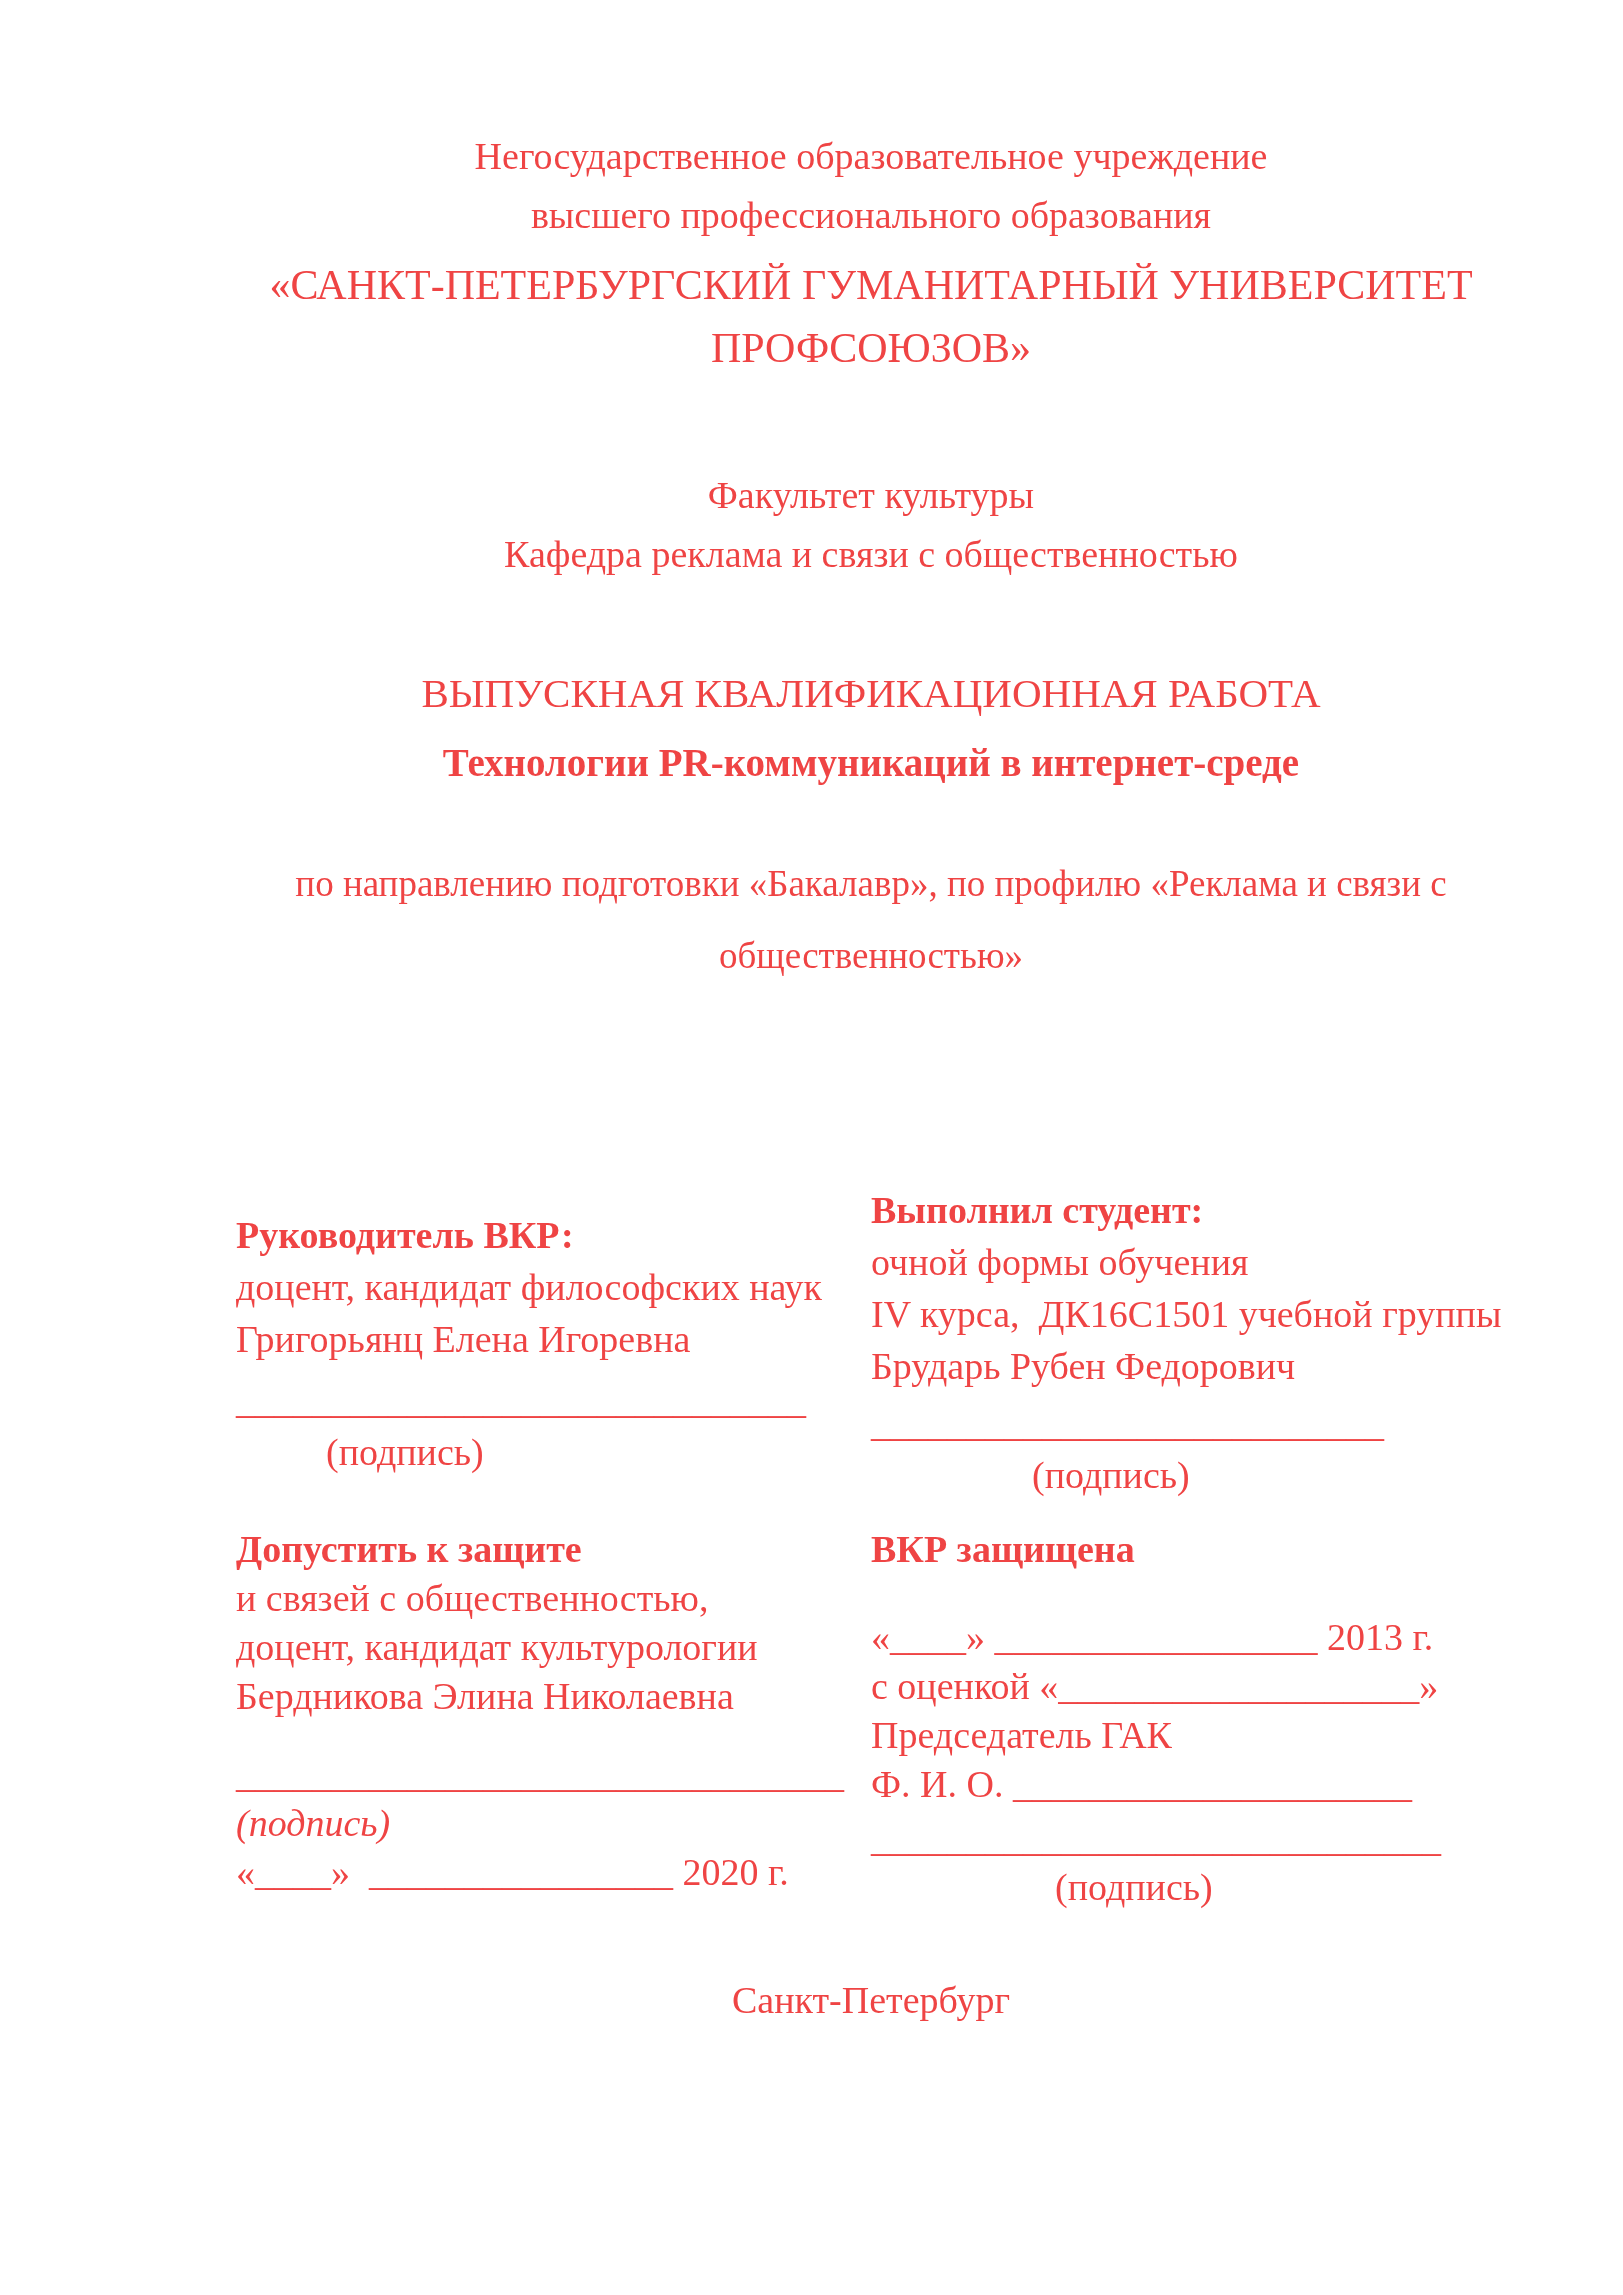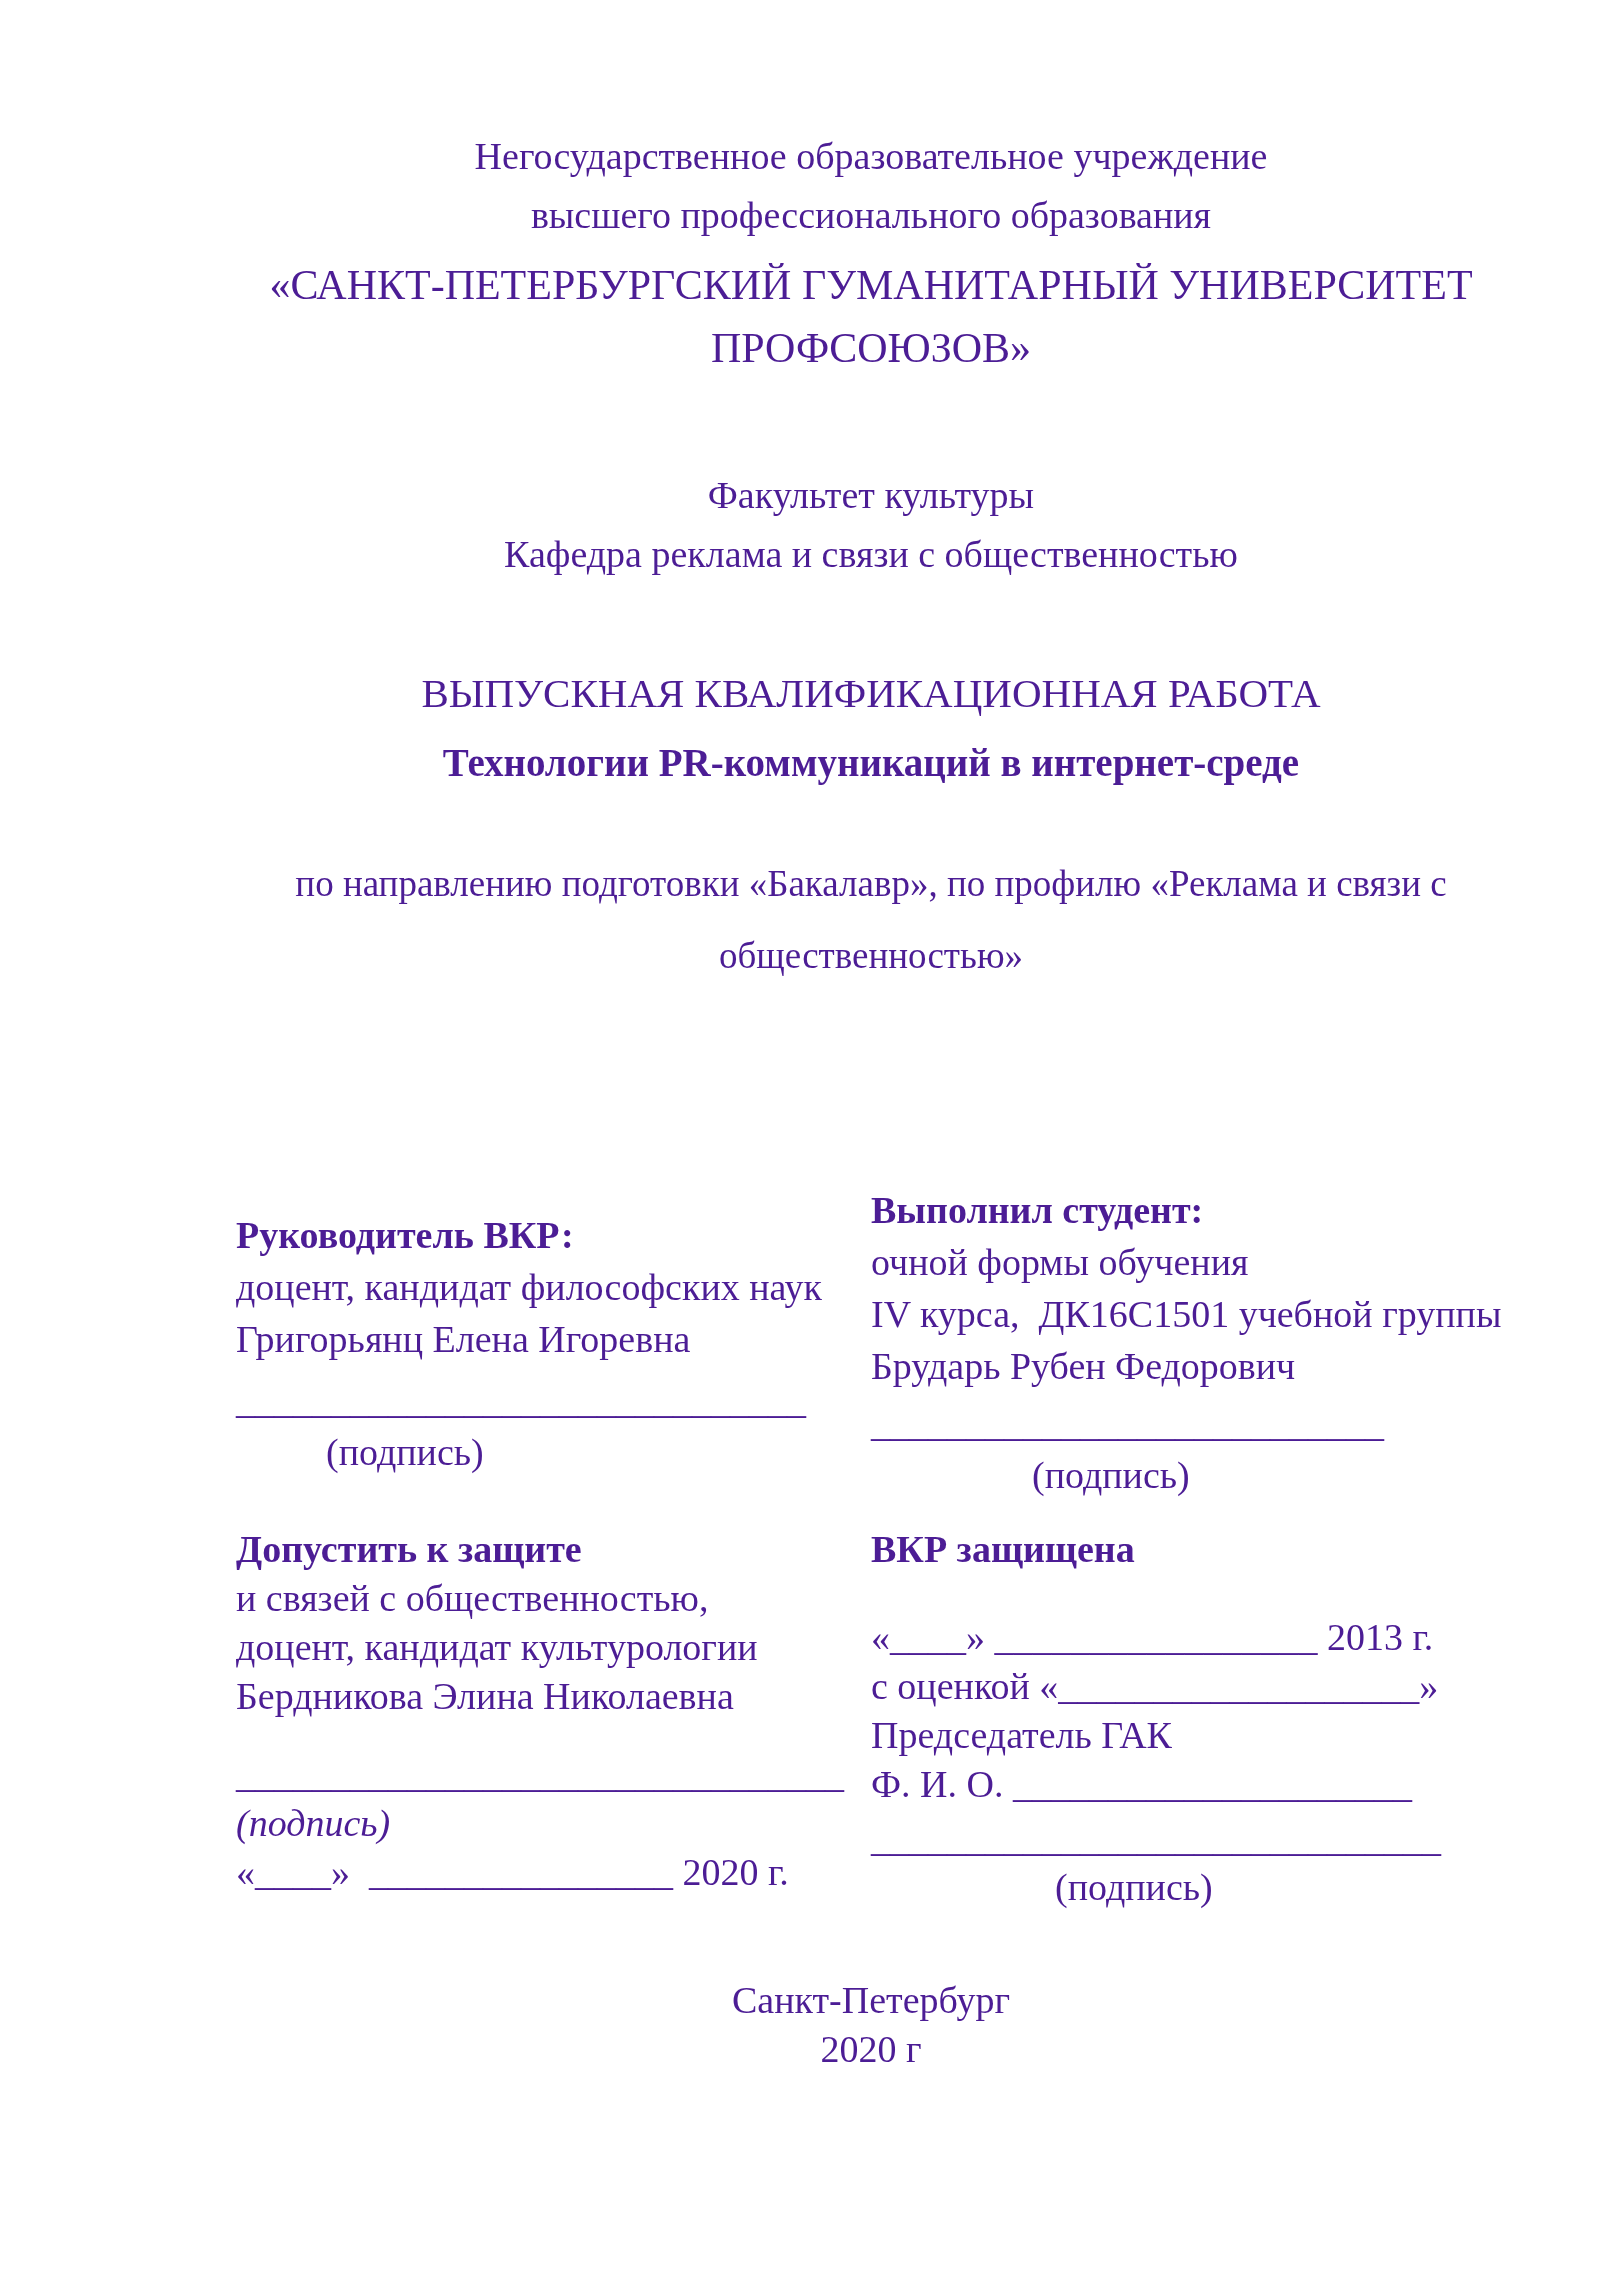--- a/index.html
+++ b/index.html
@@ -5,21 +5,21 @@
   html, body {
     margin: 0;
     padding: 0;
     background: #ffffff;
   }
   .page {
     position: relative;
     width: 1623px;
     height: 2295px;
     background: #ffffff;
-    color: #4c1d95;
+    color: #ef4444;
     font-family: "Liberation Serif", "DejaVu Serif", serif;
     overflow: hidden;
   }
   .center-block {
     position: absolute;
     left: 236px;
     width: 1270px;
     text-align: center;
     white-space: nowrap;
   }
@@ -120,17 +120,16 @@
     <div class="gap-def">«____» _________________ 2013 г.</div>
     <div>с оценкой «___________________»</div>
     <div>Председатель ГАК</div>
     <div>Ф. И. О. _____________________</div>
     <div class="sigline-def">______________________________</div>
     <div class="cap-def">(подпись)</div>
   </div>
 
   <div class="center-block city">
     <div>Санкт-Петербург</div>
-    <div>2020 г</div>
   </div>
 
 </div>
 
 
 </body></html>

